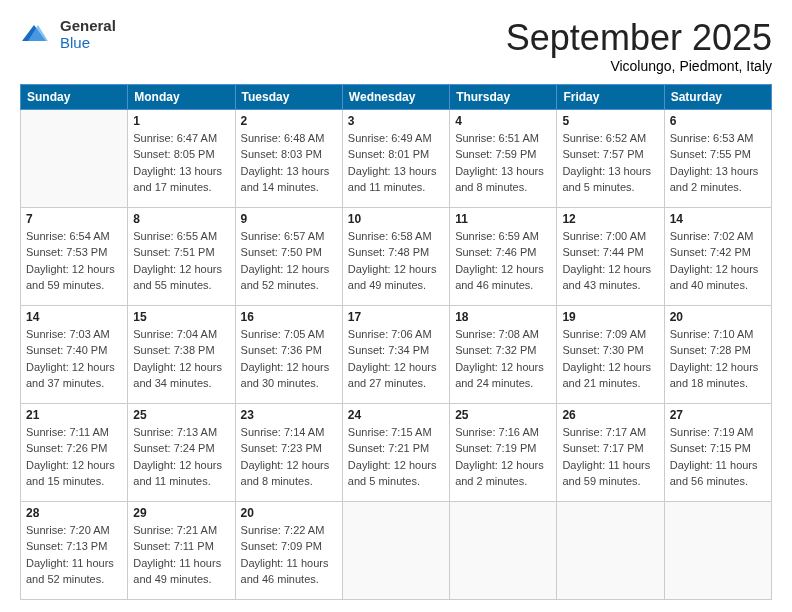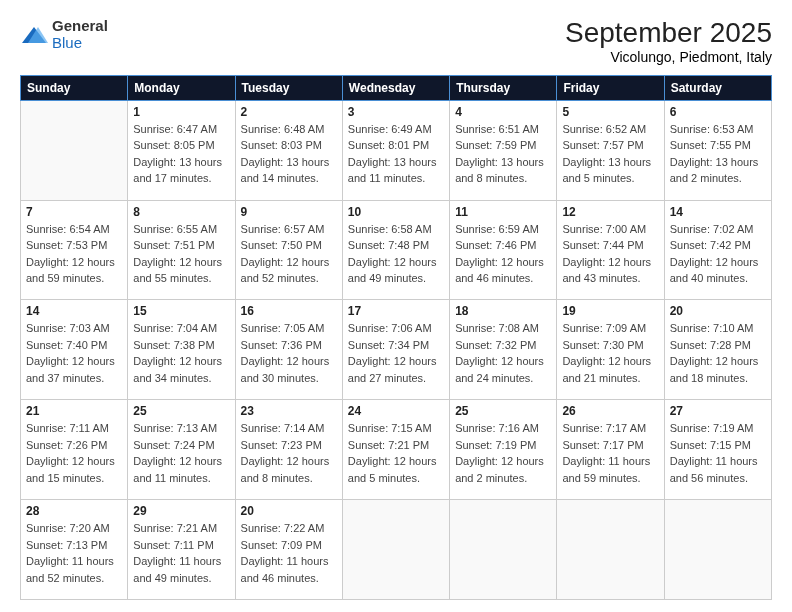--- a/index.html
+++ b/index.html
@@ -18,22 +18,22 @@
       flex-direction: column;
     }
     .header {
       display: flex;
       justify-content: space-between;
       align-items: flex-start;
       margin-bottom: 10px;
     }
     .logo {
       display: flex;
-      align-items: flex-end;
-      gap: 4px;
+      align-items: center;
+      gap: 12px;
     }
     .logo-text {
       display: flex;
       flex-direction: column;
       line-height: 1.1;
     }
     .logo-general {
       font-size: 15px;
       font-weight: bold;
       color: #333;
@@ -44,38 +44,38 @@
       color: #1a6bbf;
     }
     .logo-icon {
       width: 28px;
       height: 28px;
     }
     .title-block {
       text-align: right;
     }
     .month-title {
-      font-size: 28px;
+      font-size: 36px;
       font-weight: normal;
       color: #222;
       line-height: 1.1;
     }
     .location {
       font-size: 14px;
       color: #000000;
     }
     .calendar {
       flex: 1;
       border: 1px solid #ccc;
       border-collapse: collapse;
       width: 100%;
       table-layout: fixed;
     }
     .calendar thead tr th {
-      background-color: #0f172a;
+      background-color: #0369a1;
       color: #fff;
       font-size: 12px;
       font-weight: bold;
       padding: 5px 6px;
       text-align: left;
       border: 1px solid #4a8fd4;
     }
     .calendar tbody tr td {
       vertical-align: top;
       border: 1px solid #ccc;

